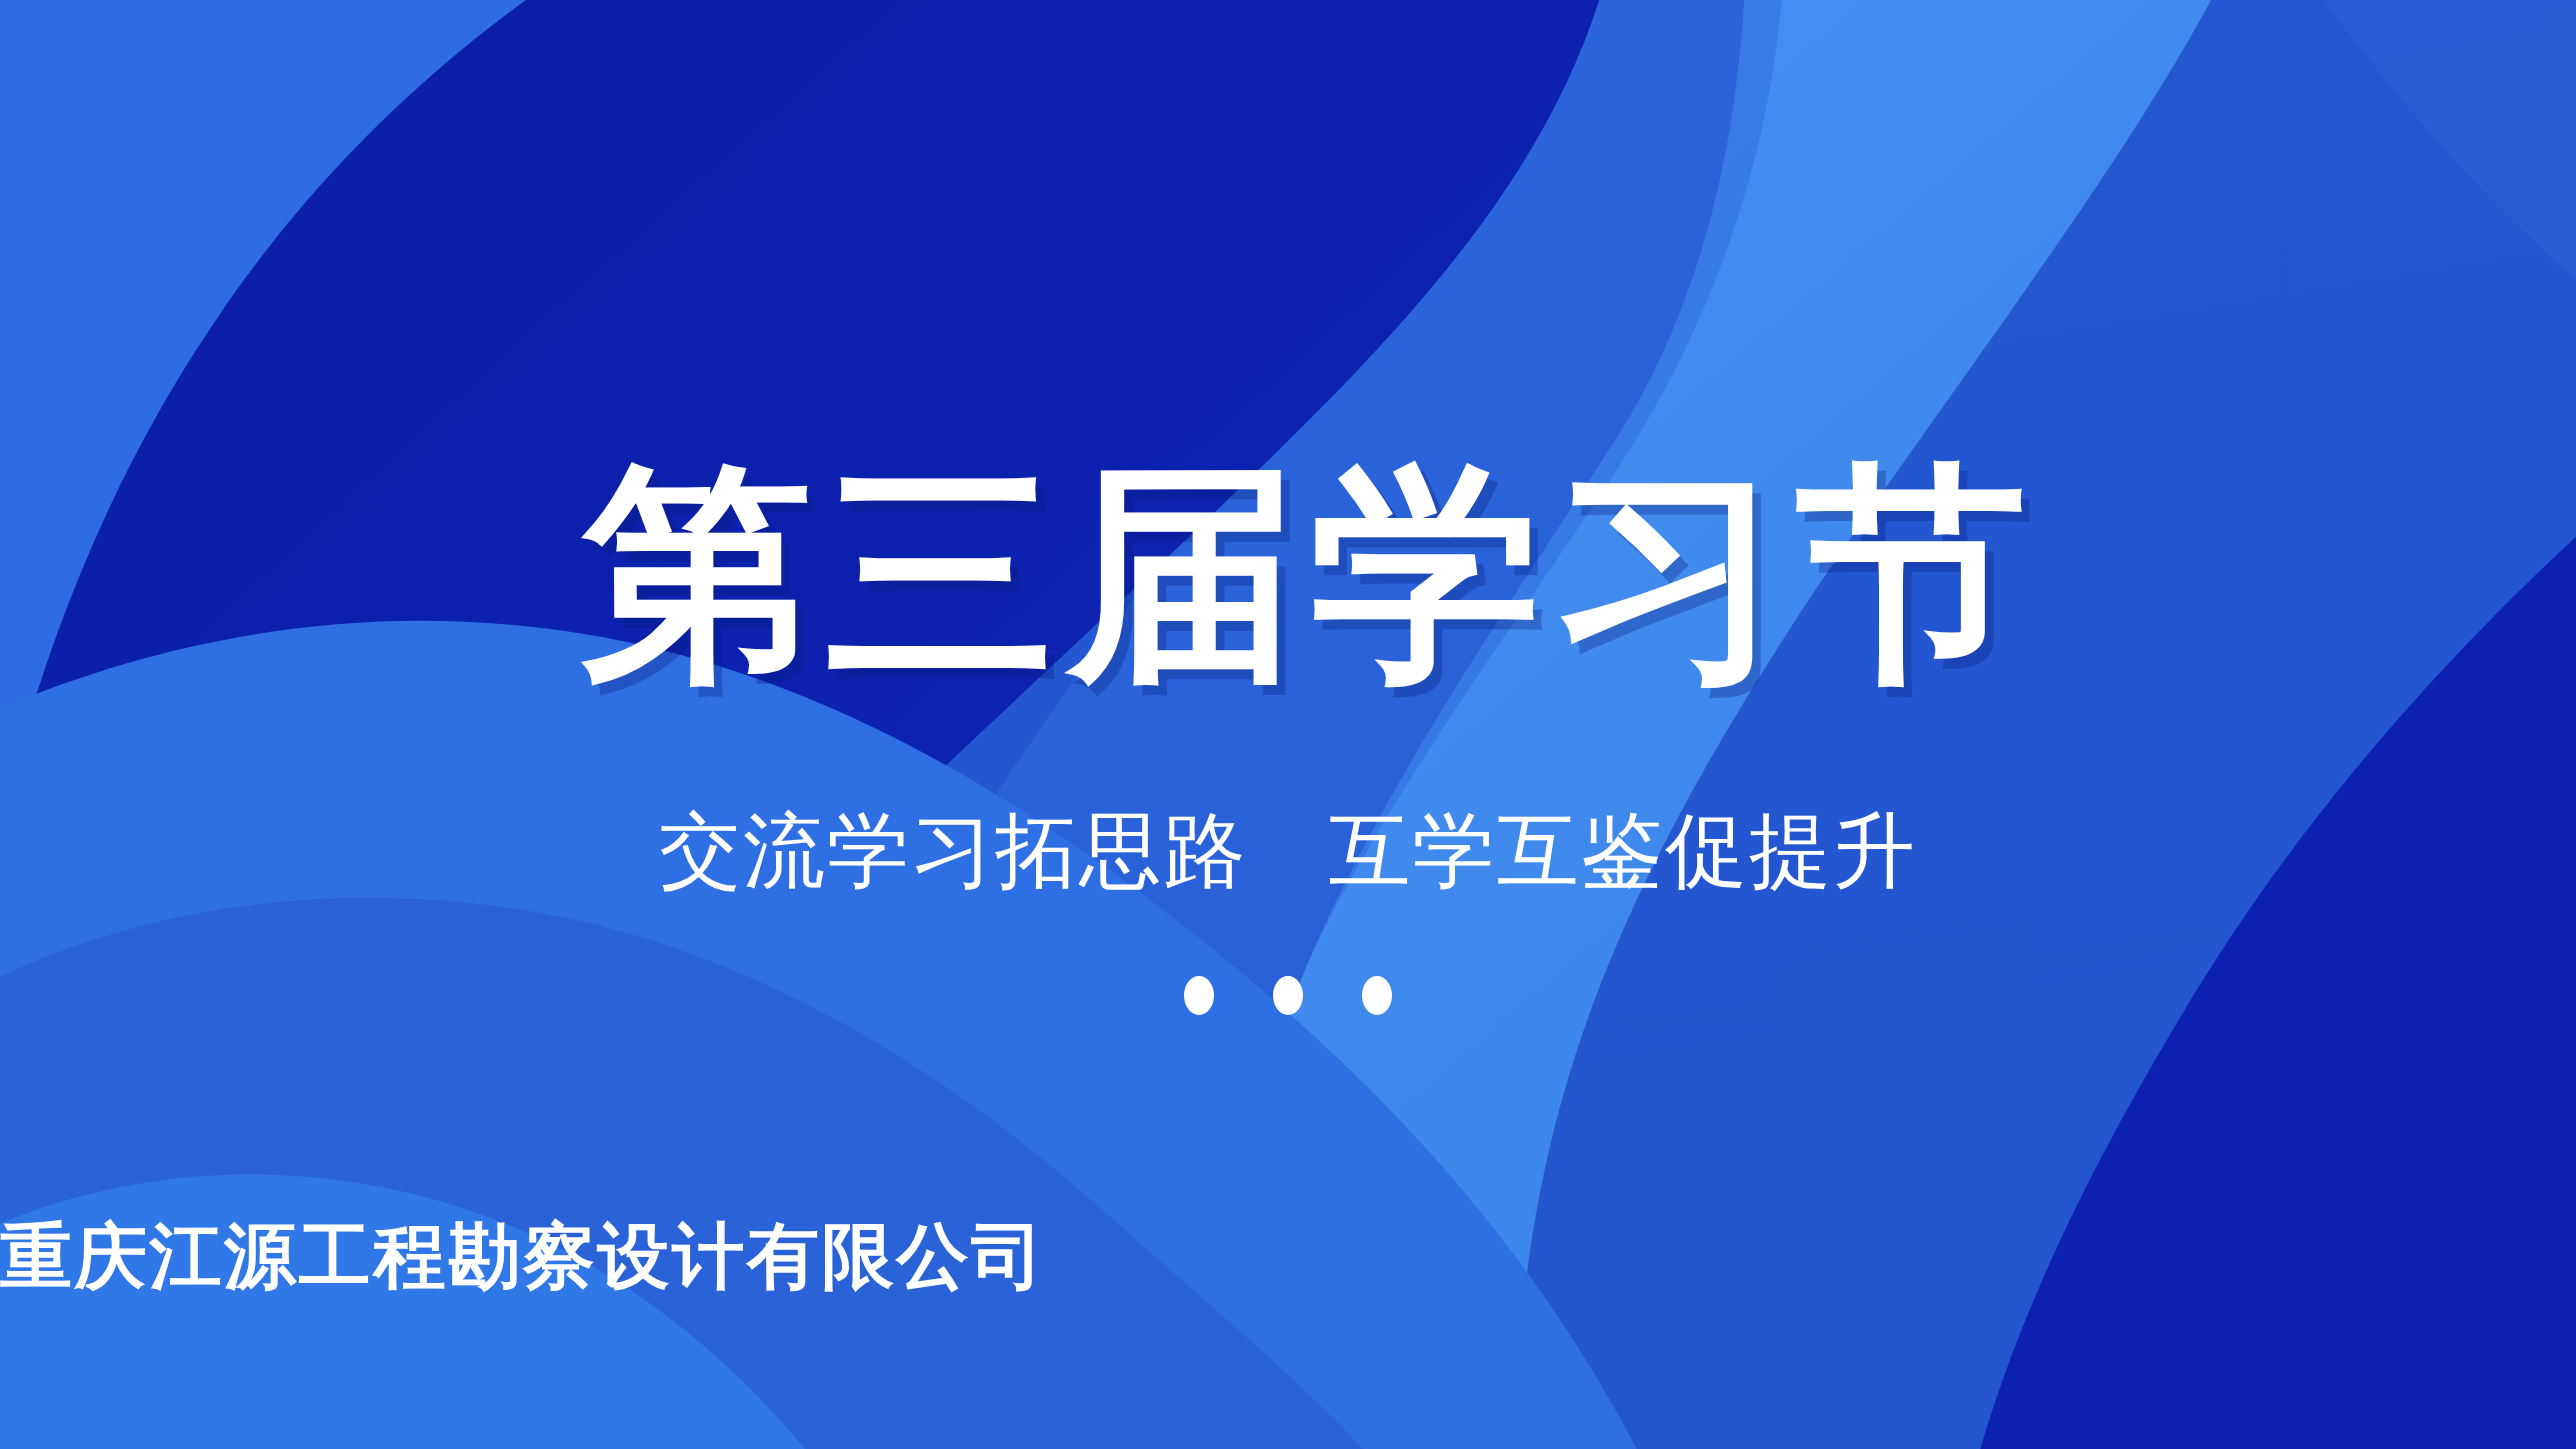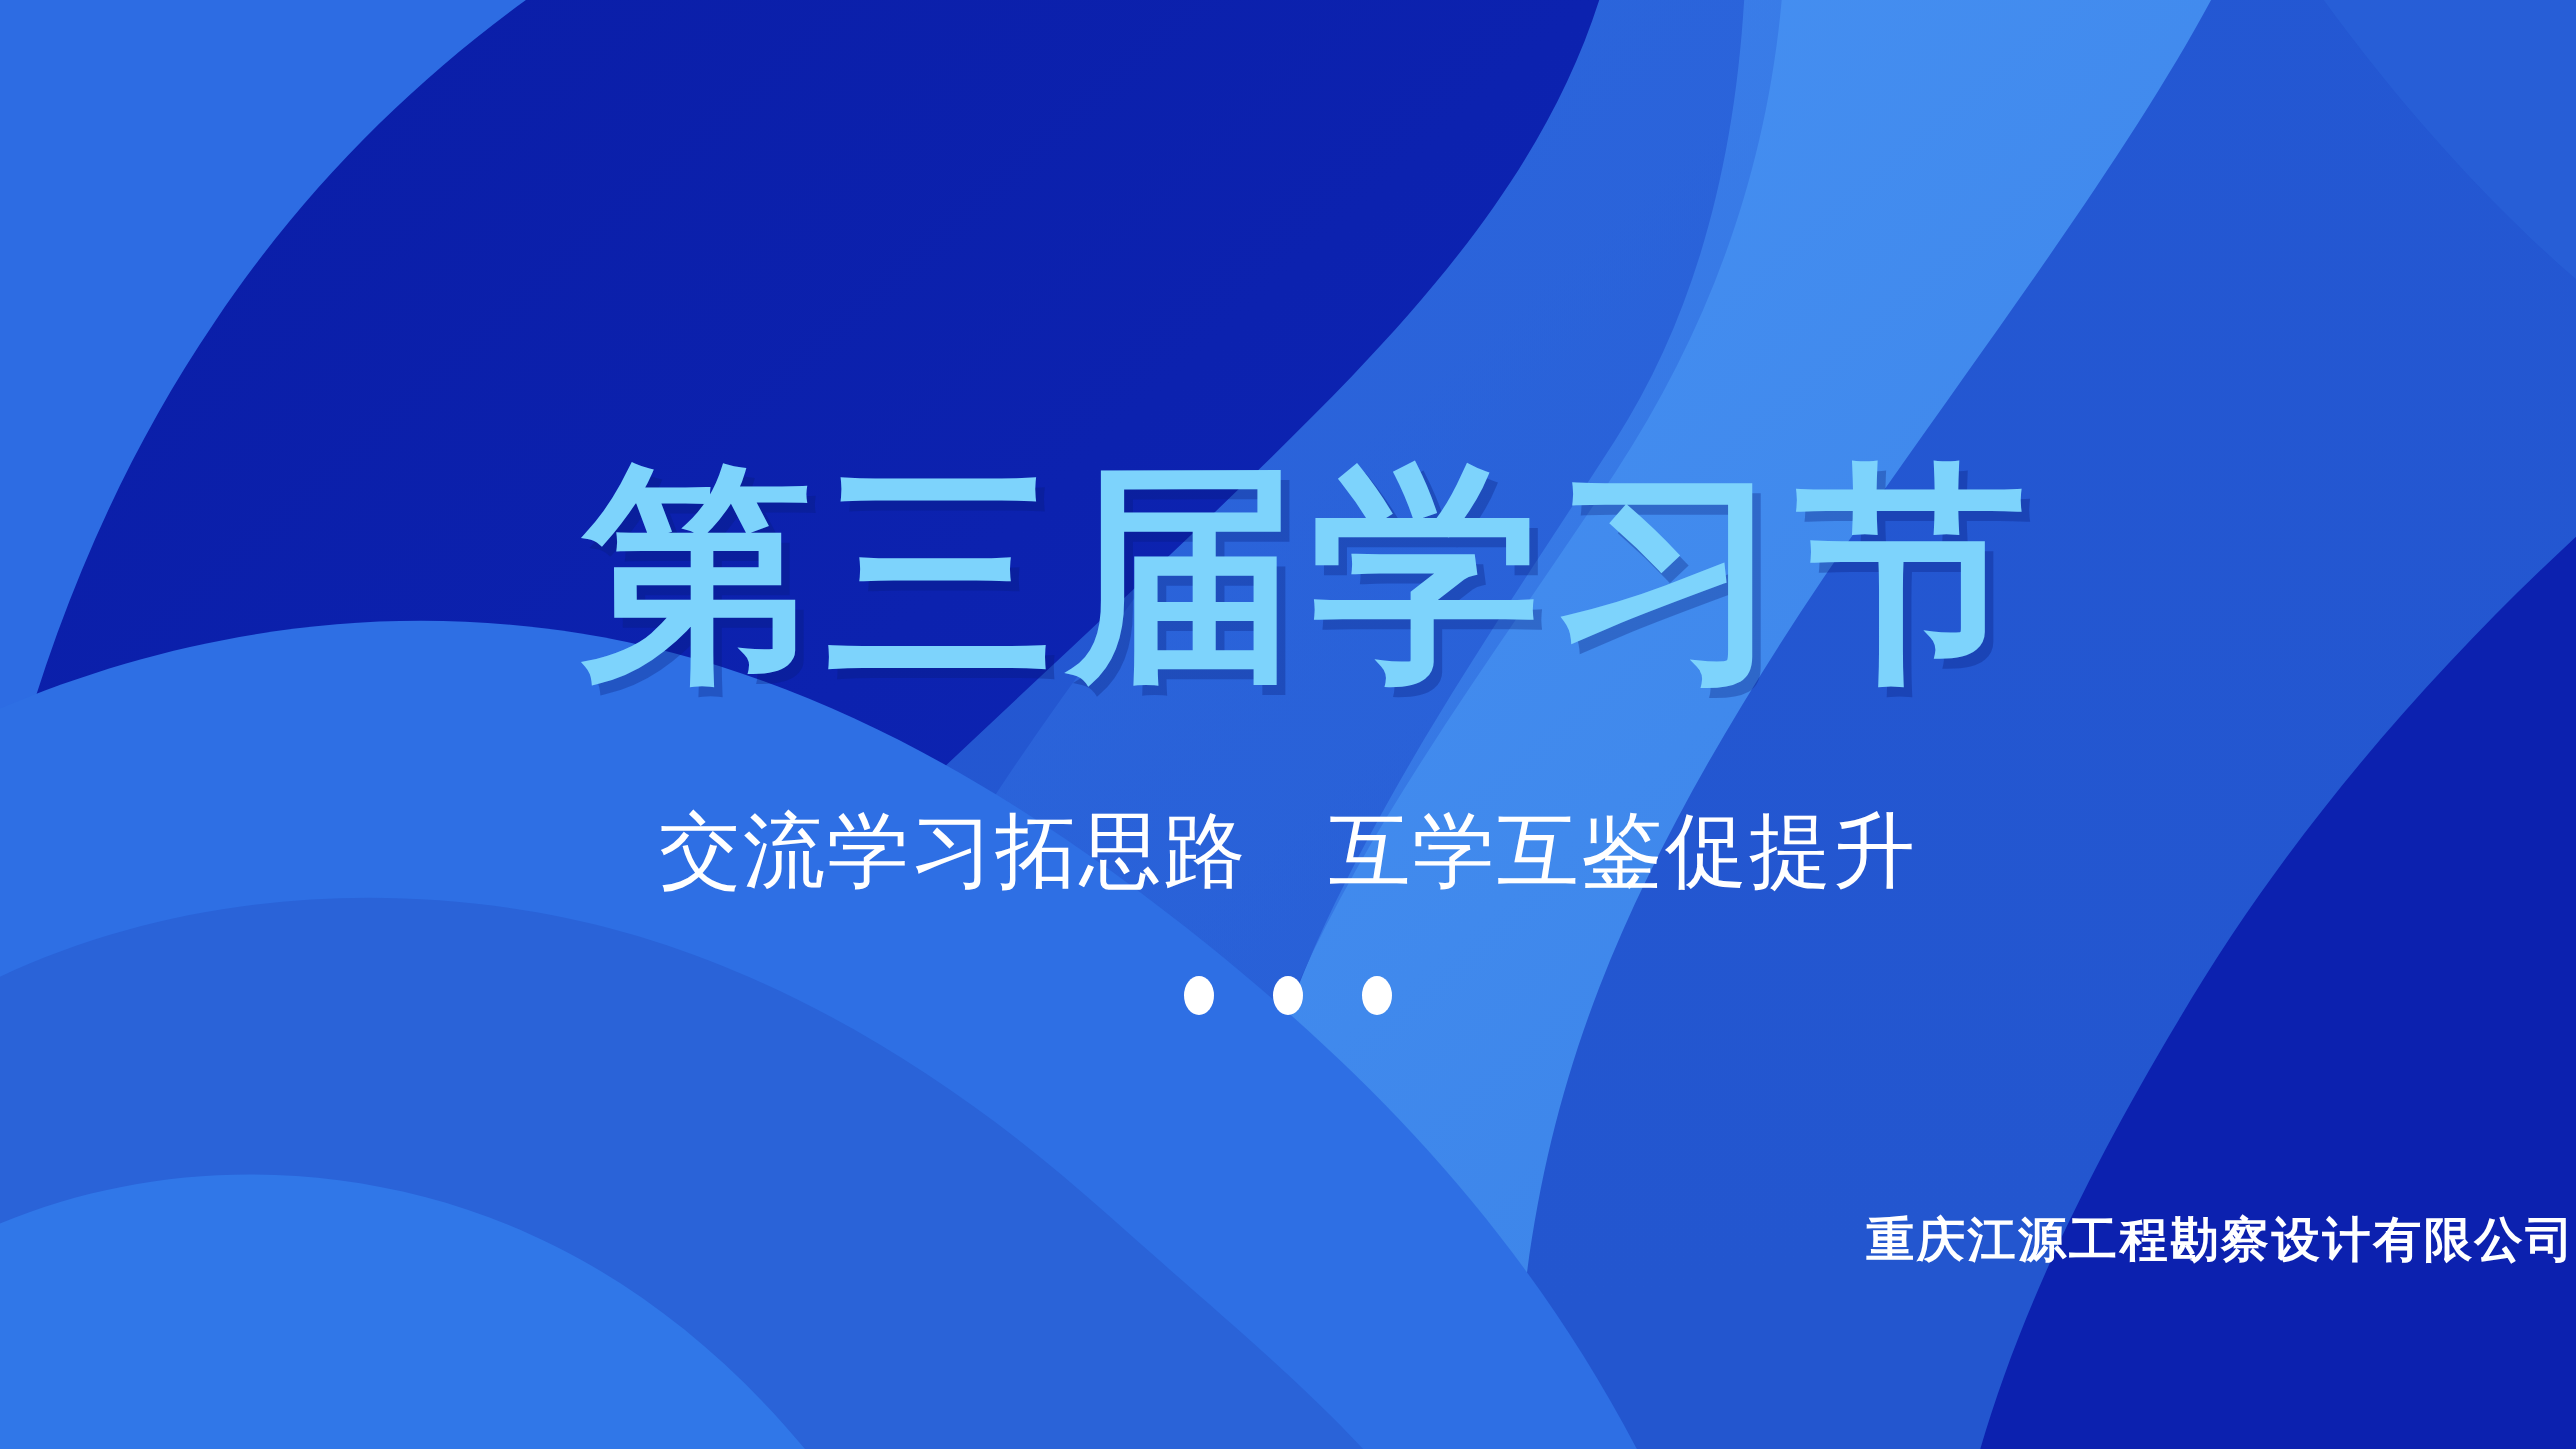--- a/index.html
+++ b/index.html
@@ -28,21 +28,21 @@
     display: flex;
     flex-direction: column;
     align-items: center;
   }
   .main-title {
     position: absolute;
     left: 0;
     right: 0;
     top: 459px;
     text-align: center;
-    color: #7dd3fc;
+    color: #ffffff;
     font-size: 231px;
     line-height: 1.0;
     font-weight: 700;
     letter-spacing: 11.8px;
     text-indent: 11.8px;
     white-space: nowrap;
     text-shadow: 8.6px 9.7px 0 rgba(8, 28, 120, 0.30);
     padding-left: 33px;
   }
   .subtitle {
@@ -77,28 +77,27 @@
     width: 30px;
     height: 39px;
     border-radius: 50%;
     background: #ffffff;
   }
   .org-name {
     position: absolute;
     left: 0;
     right: 0;
     top: 1208px;
-    text-align: right;
+    text-align: left;
     color: #ffffff;
-    font-size: 48px;
+    font-size: 72px;
     line-height: 1.35;
     font-weight: 700;
     letter-spacing: 2.7px;
     white-space: nowrap;
-    padding-left: 43px;
   }
 </style>
 </head>
 <body>
 
 <div id="poster">
 
   <svg id="bg-svg" viewBox="0 0 4800 2700" preserveAspectRatio="none">
     <defs>
       <linearGradient id="gradNavyTop" x1="0" y1="0" x2="1" y2="1">

